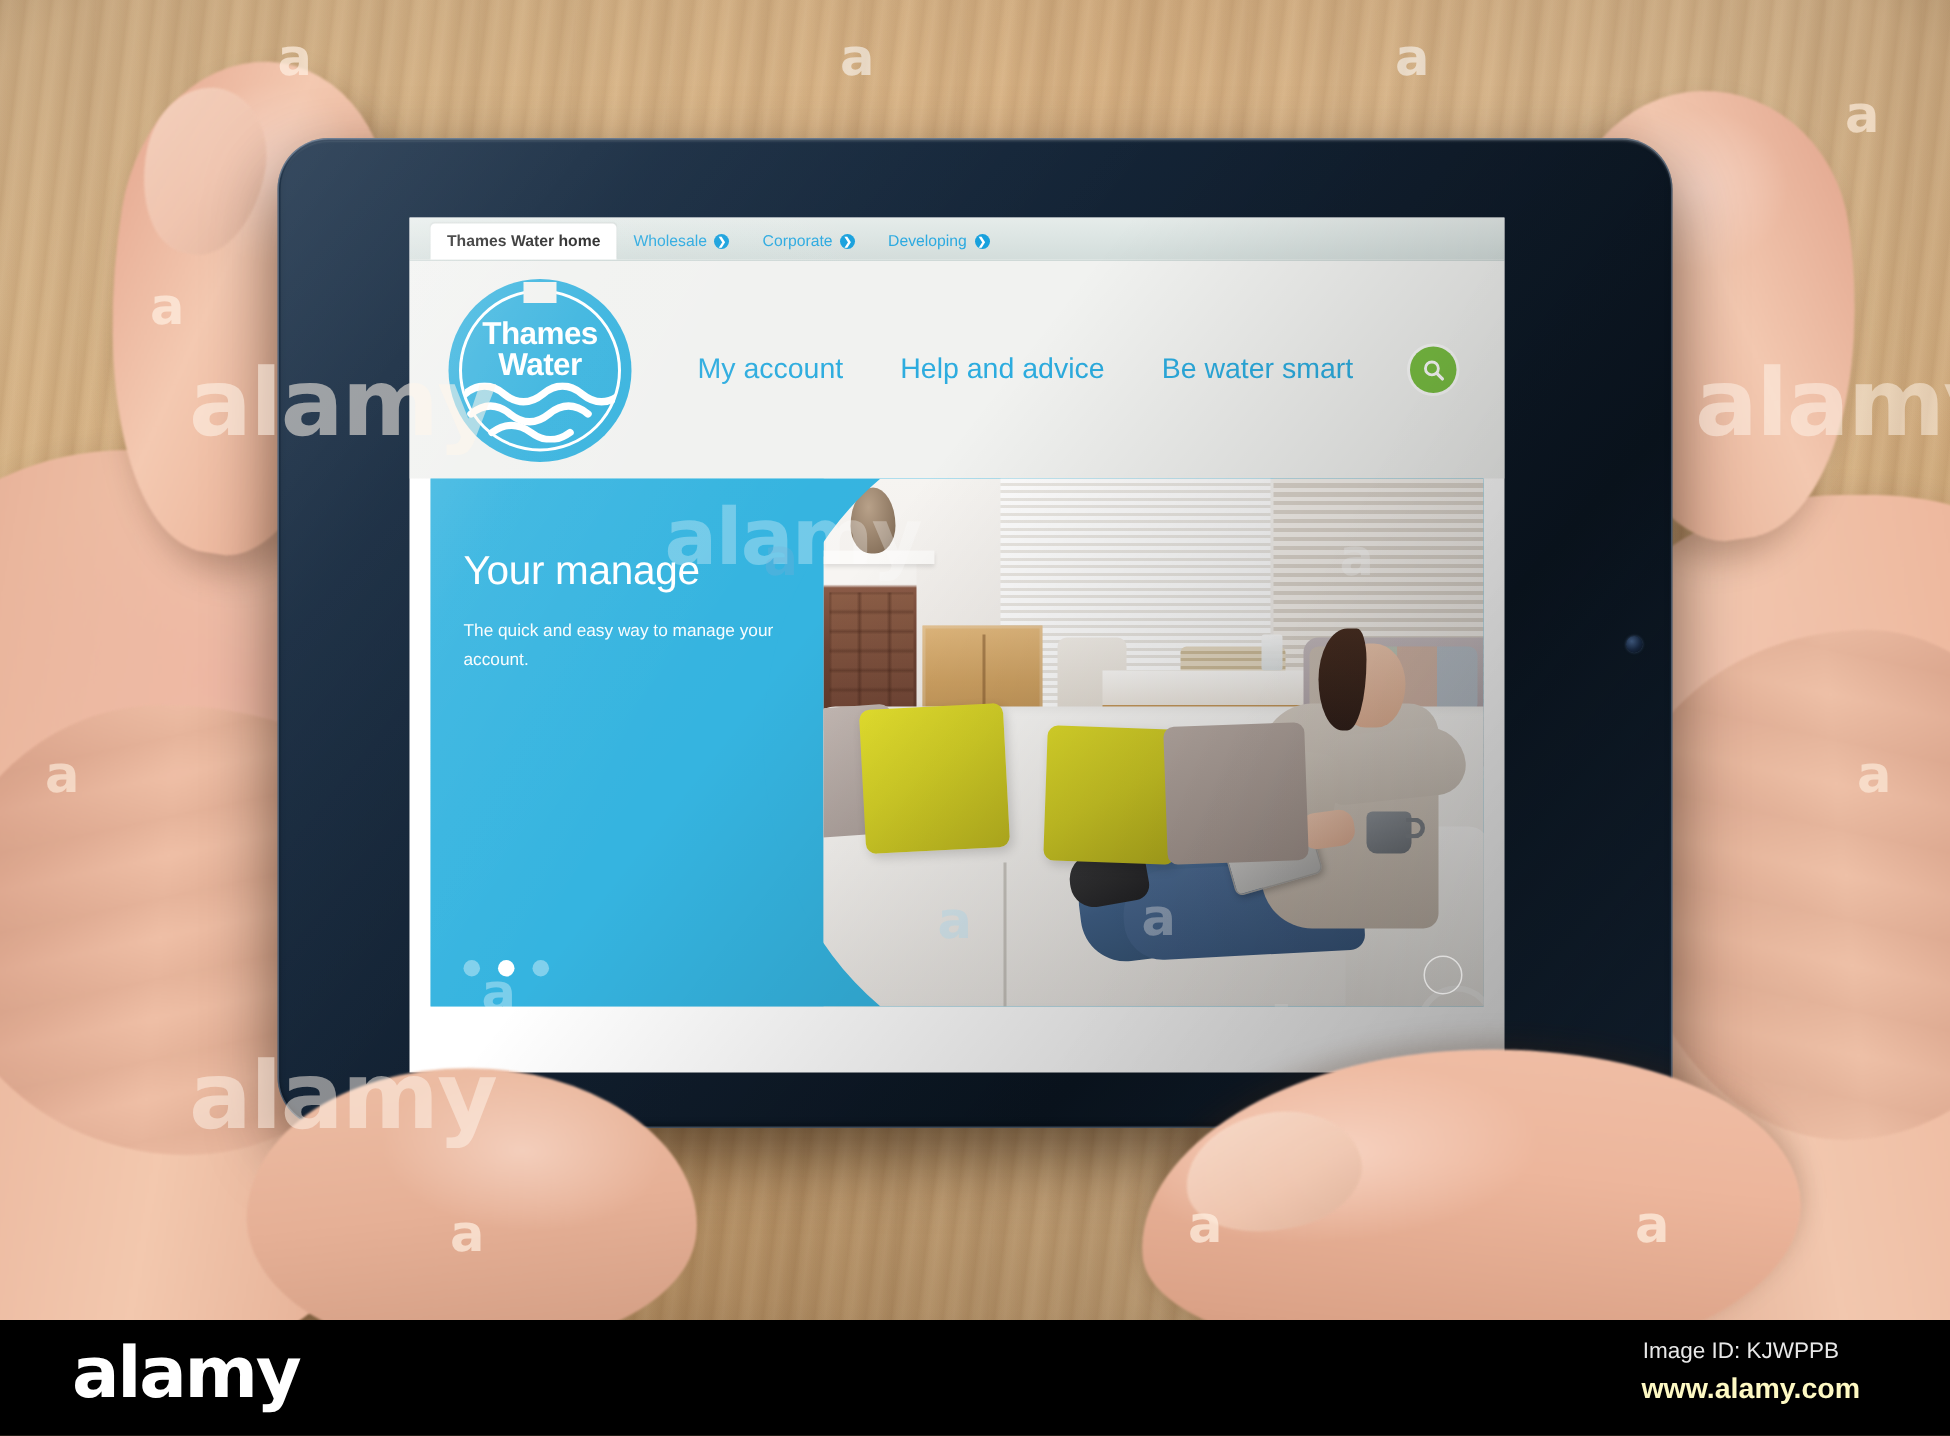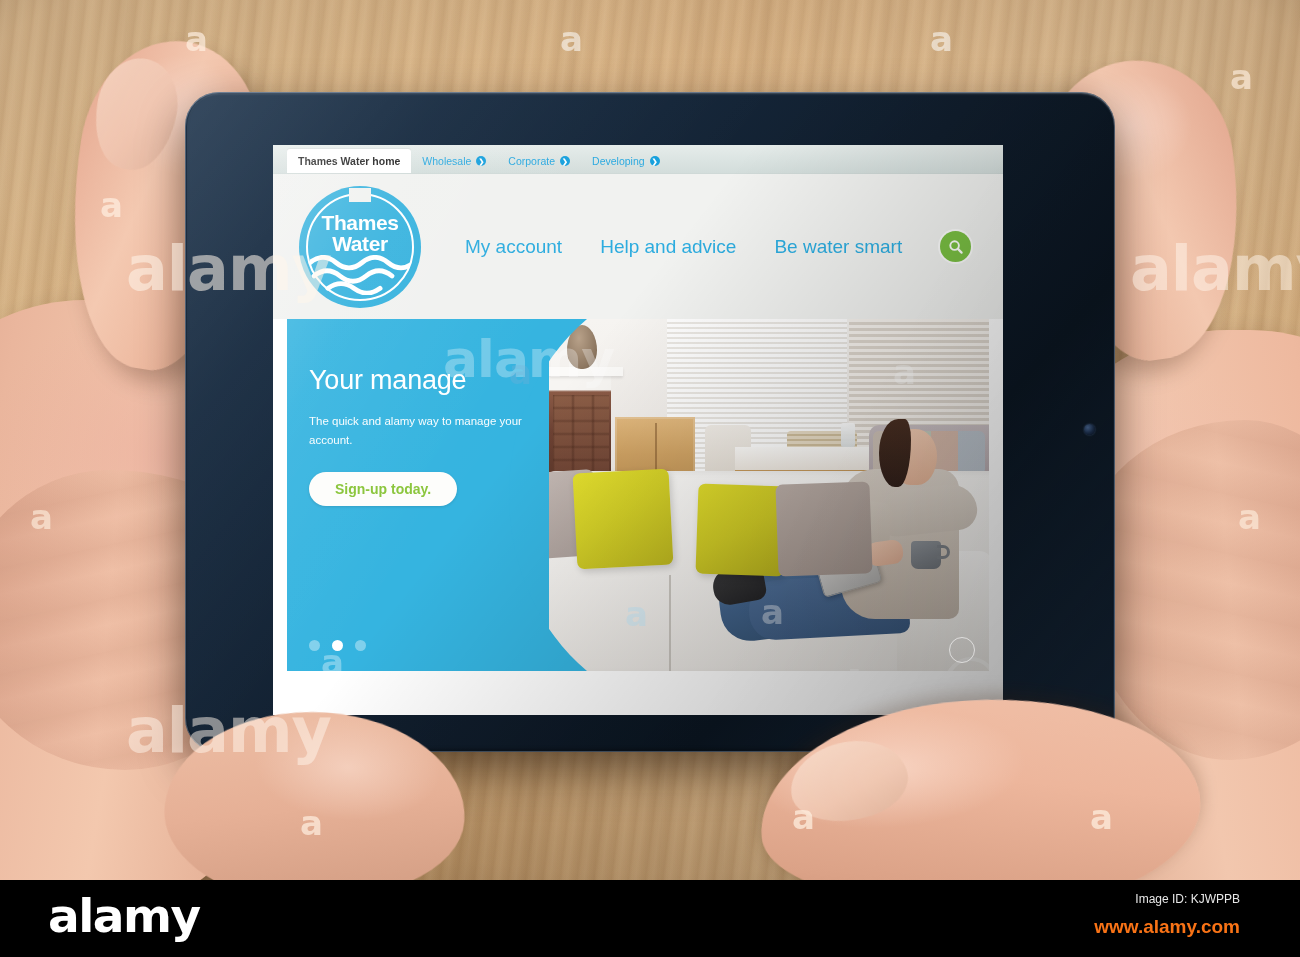--- a/index.html
+++ b/index.html
@@ -593,28 +593,28 @@
   .footer-logo {
     position:absolute; left:48px; top:12px;
     color:#ffffff;
     font-family:"DejaVu Sans", sans-serif;
     font-weight:bold;
     font-size:47px;
     letter-spacing:-1.5px;
     line-height:1;
   }
   .footer-id {
-    position:absolute; right:60px; top:12px;
+    position:absolute; right:74px; top:12px;
     color:#e8e8e8;
-    font-size:12px;
+    font-size:15px;
     text-align:right;
   }
   .footer-url {
     position:absolute; right:60px; top:36px;
-    color:#f97316;
+    color:#fef9c3;
     font-size:19px; font-weight:bold;
     text-align:right;
   }
 </style>
 </head>
 <body>
 
 <div id="stage">
 
   <div id="photo">
@@ -735,24 +735,21 @@
           <div class="hero-curve">
             <svg viewBox="0 0 300 352" preserveAspectRatio="none" aria-hidden="true">
               <path d="M0 0 L300 0 C 196 88 196 264 300 352 L0 352 Z" fill="#35b4e0"></path>
             </svg>
           </div>
 
           <div class="hero-content">
             <div class="hero-title">
               <div>Your manage</div>
             </div>
-            <div class="hero-sub">The quick and alamy way to manage your account.</div>
-            <div>
-              <a class="hero-cta">Sign-up today.</a>
-            </div>
+            <div class="hero-sub">The quick and easy way to manage your account.</div>
           </div>
 
           <div class="hero-dots">
             <span class="dot"></span>
             <span class="dot on"></span>
             <span class="dot"></span>
           </div>
 
           <div class="hero-badge"></div>
         </div>

